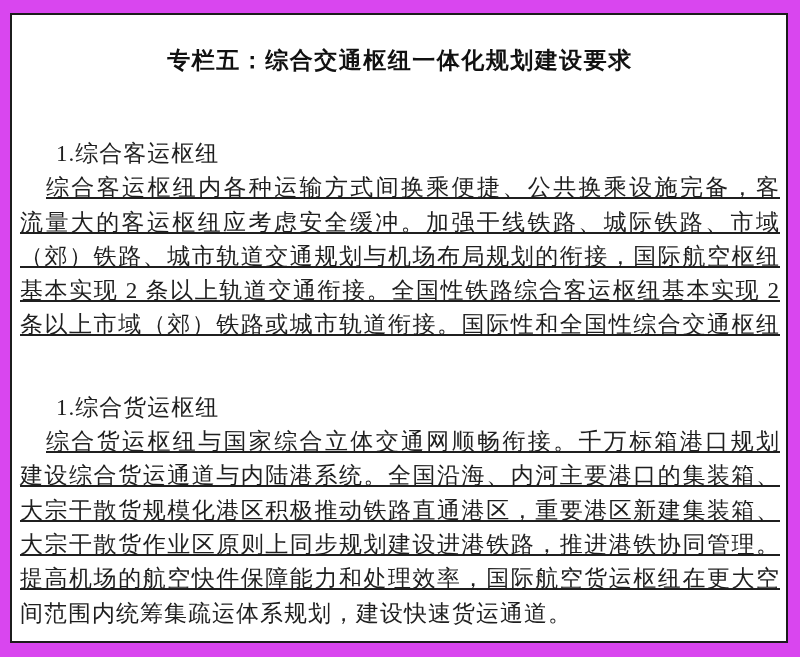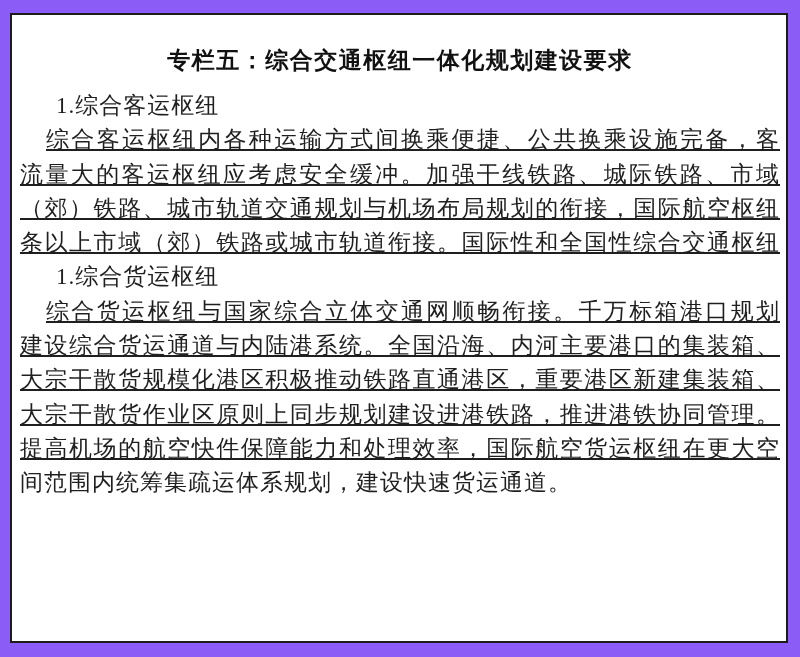--- a/index.html
+++ b/index.html
@@ -4,21 +4,21 @@
 <style>
   html, body {
     margin: 0;
     padding: 0;
     background: #ffffff;
   }
   .page {
     position: relative;
     width: 800px;
     height: 657px;
-    background: #8b5cf6;
+    background: #d946ef;
     overflow: hidden;
     font-family: "Liberation Serif", serif;
     color: #1f1f1f;
   }
   .callout-frame {
     position: absolute;
     left: 10px;
     top: 13px;
     width: 778px;
     height: 630px;
@@ -60,35 +60,37 @@
     text-align-last: justify;
     text-decoration: underline;
   }
   
   .first {
     padding-left: 26px;
   }
   
   .heading {
     padding-left: 36px;
+    margin-top: 48px;
   }
 </style>
 </head>
 <body>
 
 <div class="page">
   <div class="callout-frame"></div>
 
   <h1 class="box-title">专栏五：综合交通枢纽一体化规划建设要求</h1>
 
   <div class="box-body">
     <div class="line heading">1.综合客运枢纽</div>
     <div class="line first fill">综合客运枢纽内各种运输方式间换乘便捷、公共换乘设施完备，客</div>
     <div class="line fill">流量大的客运枢纽应考虑安全缓冲。加强干线铁路、城际铁路、市域</div>
     <div class="line fill">（郊）铁路、城市轨道交通规划与机场布局规划的衔接，国际航空枢纽</div>
+    <div class="line fill">基本实现 2 条以上轨道交通衔接。全国性铁路综合客运枢纽基本实现 2</div>
     <div class="line fill">条以上市域（郊）铁路或城市轨道衔接。国际性和全国性综合交通枢纽</div>
     <div class="line heading">1.综合货运枢纽</div>
     <div class="line first fill">综合货运枢纽与国家综合立体交通网顺畅衔接。千万标箱港口规划</div>
     <div class="line fill">建设综合货运通道与内陆港系统。全国沿海、内河主要港口的集装箱、</div>
     <div class="line fill">大宗干散货规模化港区积极推动铁路直通港区，重要港区新建集装箱、</div>
     <div class="line fill">大宗干散货作业区原则上同步规划建设进港铁路，推进港铁协同管理。</div>
     <div class="line fill">提高机场的航空快件保障能力和处理效率，国际航空货运枢纽在更大空</div>
     <div class="line">间范围内统筹集疏运体系规划，建设快速货运通道。</div>
   </div>
 </div>

